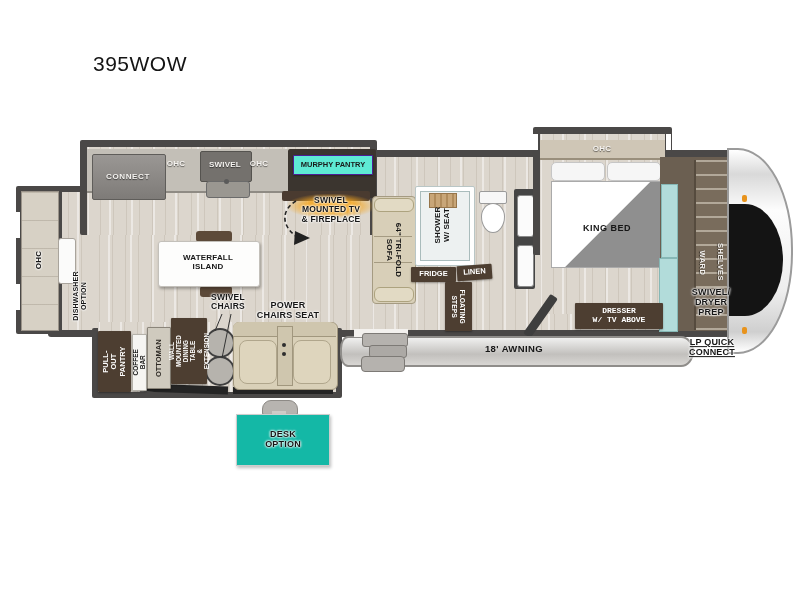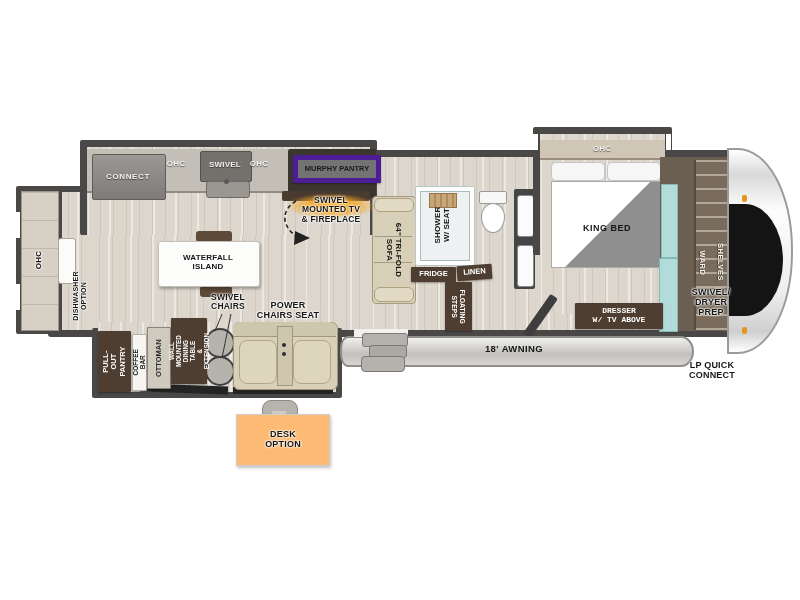--- a/index.html
+++ b/index.html
@@ -23,20 +23,21 @@
   .vspan{transform:rotate(-90deg);white-space:pre-line;}
   .vspan90{transform:rotate(90deg);white-space:pre-line;}
   .glow{position:absolute;background:radial-gradient(ellipse at center,#f6a71f 0%,rgba(246,167,31,.85) 40%,rgba(246,167,31,0) 75%);}
   svg.overlay{position:absolute;left:0;top:0;z-index:40;pointer-events:none;}
 </style>
 </head>
 <body>
 
 <div id="canvas">
 
+  <div class="abs" style="left:93px;top:52px;font-size:21px;color:#141414;letter-spacing:.5px;">395WOW</div>
 
   <div class="wall" style="left:48px;top:150px;width:682px;height:187px;border-radius:3px;"></div>
   <div class="abs" style="left:38px;top:144px;width:42px;height:42px;background:#fff;"></div>
 
   <div class="floor" style="left:86px;top:157px;width:576px;height:173px;"></div>
   <div class="floor" style="left:55px;top:192px;width:36px;height:138px;"></div>
 
   <div class="wall" style="left:16px;top:186px;width:46px;height:148px;"></div>
   <div class="abs" style="left:21px;top:191px;width:36px;height:138px;background:#d7d1c5;background-image:repeating-linear-gradient(180deg,rgba(120,110,95,.25) 0 1px,rgba(0,0,0,0) 1px 28px);border:1px solid #9b948a;"></div>
   <div class="abs" style="left:16px;top:212px;width:4px;height:26px;background:#fff;"></div>
@@ -45,21 +46,21 @@
 
   <div class="wall" style="left:80px;top:140px;width:297px;height:95px;"></div>
   <div class="floor" style="left:87px;top:147px;width:283px;height:88px;"></div>
   <div class="abs" style="left:87px;top:149px;width:201px;height:42px;background:#c3bfb7;border-bottom:2px solid #8f8b84;"></div>
   <div class="abs" style="left:92px;top:154px;width:72px;height:44px;background:linear-gradient(180deg,#9a9794,#7e7b78);border:1px solid #5f5d5a;border-radius:2px;"></div>
   <div class="abs" style="left:200px;top:151px;width:50px;height:29px;background:#74716d;border:1px solid #55534f;border-radius:2px;"></div>
   <div class="abs" style="left:206px;top:181px;width:42px;height:15px;background:#9a9791;border:1px solid #6b6b6b;border-radius:3px;"></div>
   <div class="abs" style="left:224px;top:179px;width:5px;height:5px;background:#5a5a5a;border-radius:50%;"></div>
 
   <div class="abs" style="left:288px;top:149px;width:88px;height:49px;background:#3b352f;border-radius:2px;"></div>
-  <div class="darkbox" style="left:293px;top:155px;width:78px;height:18px;background:#737373;color:#1a1a1a;border:5px solid #4c1d95;font-size:7.5px;">
+  <div class="darkbox" style="left:293px;top:155px;width:78px;height:18px;background:#5eead4;color:#1a1a1a;border:1px solid #4c1d95;font-size:7.5px;">
     <span>MURPHY PANTRY</span></div>
   <div class="abs" style="left:282px;top:191px;width:88px;height:10px;background:#4a3b30;border-radius:2px;"></div>
   <div class="glow" style="left:288px;top:194px;width:86px;height:24px;"></div>
 
   <div class="abs" style="left:196px;top:231px;width:36px;height:11px;background:#5d4a39;border-radius:3px;"></div>
   <div class="abs" style="left:200px;top:286px;width:32px;height:11px;background:#5d4a39;border-radius:3px;"></div>
   <div class="abs" style="left:158px;top:241px;width:100px;height:44px;background:#fdfdfc;border:1px solid #c3c0ba;border-radius:3px;box-shadow:1px 2px 3px rgba(0,0,0,.3);"></div>
 
   <div class="abs" style="left:372px;top:196px;width:42px;height:106px;background:#d8cfb8;border:1px solid #a59b82;border-radius:4px;"></div>
   <div class="abs" style="left:374px;top:198px;width:38px;height:12px;background:#e2dac4;border:1px solid #ada37f;border-radius:6px;"></div>
@@ -107,21 +108,21 @@
   <div class="abs" style="left:233px;top:322px;width:103px;height:66px;background:#d9d0b8;border:1px solid #a1977e;border-radius:6px;"></div>
   <div class="abs" style="left:233px;top:322px;width:103px;height:14px;background:#cfc6ae;border-bottom:1px solid #a1977e;border-radius:6px 6px 0 0;"></div>
   <div class="abs" style="left:277px;top:326px;width:14px;height:58px;background:#cfc6ae;border:1px solid #a1977e;"></div>
   <div class="abs" style="left:282px;top:343px;width:4px;height:4px;background:#2e2e2e;border-radius:50%;"></div>
   <div class="abs" style="left:282px;top:352px;width:4px;height:4px;background:#2e2e2e;border-radius:50%;"></div>
   <div class="abs" style="left:239px;top:340px;width:36px;height:42px;background:#ded5bd;border:1px solid #b0a68c;border-radius:8px;"></div>
   <div class="abs" style="left:293px;top:340px;width:36px;height:42px;background:#ded5bd;border:1px solid #b0a68c;border-radius:8px;"></div>
 
   <div class="abs" style="left:262px;top:400px;width:34px;height:13px;background:#b7b4b0;border:1px solid #8d8a86;border-radius:9px 9px 2px 2px;"></div>
   <div class="abs" style="left:272px;top:411px;width:14px;height:5px;background:#cfccc8;"></div>
-  <div class="abs" style="left:236px;top:414px;width:92px;height:50px;background:#fdba74;border:1px solid #cdcdcd;box-shadow:1px 2px 3px rgba(0,0,0,.25);display:flex;align-items:center;justify-content:center;">
+  <div class="abs" style="left:236px;top:414px;width:92px;height:50px;background:#14b8a6;border:1px solid #cdcdcd;box-shadow:1px 2px 3px rgba(0,0,0,.25);display:flex;align-items:center;justify-content:center;">
     <span class="lbl" style="position:static;transform:none;font-size:9px;">DESK
 OPTION</span>
     </div>
 
   <div class="abs" style="left:727px;top:148px;width:62px;height:202px;background:linear-gradient(180deg,#ffffff,#d9d9d9 12%,#fdfdfd 30%,#eeeeee 70%,#cfcfcf 90%,#ffffff);border:2px solid #9b9b9b;border-radius:0 55px 55px 0/0 101px 101px 0;overflow:hidden;z-index:20;">
     <div style="position:absolute;left:-2px;top:54px;width:56px;height:112px;background:#141414;border-radius:0 38px 38px 0/0 56px 56px 0;"></div>
     <div style="position:absolute;left:13px;top:45px;width:5px;height:7px;background:#e8931c;border-radius:2px;"></div>
     <div style="position:absolute;left:13px;top:177px;width:5px;height:7px;background:#e8931c;border-radius:2px;"></div>
   </div>
 
@@ -141,21 +142,21 @@
 SOFA</div>
   <div class="lbl rotn90" style="left:443px;top:225px;font-size:8px;text-shadow:none;">SHOWER
 W/ SEAT</div>
   <div class="lbl white" style="left:602px;top:149px;font-size:8px;">OHC</div>
   <div class="lbl" style="left:607px;top:229px;font-size:9px;text-shadow:none;letter-spacing:.5px;">KING BED</div>
   <div class="lbl rot90 white" style="left:702px;top:263px;font-size:7.5px;letter-spacing:.5px;z-index:27;">WARD</div>
   <div class="lbl rot90 white" style="left:720px;top:262px;font-size:7.5px;letter-spacing:.5px;z-index:27;">SHELVES</div>
   <div class="lbl" style="left:711px;top:303px;font-size:9px;z-index:28;">SWIVEL/
 DRYER
 PREP</div>
-  <div class="lbl" style="left:712px;top:371px;font-size:9px;">LP QUICK
+  <div class="lbl" style="left:712px;top:348px;font-size:9px;text-decoration:underline;">LP QUICK
 CONNECT</div>
   <div class="lbl" style="left:514px;top:349px;font-size:9.5px;text-shadow:none;z-index:9;letter-spacing:.4px;">18' AWNING</div>
   <div class="lbl" style="left:228px;top:302px;font-size:8.5px;">SWIVEL
 CHAIRS</div>
   <div class="lbl" style="left:288px;top:311px;font-size:9px;">POWER
 CHAIRS SEAT</div>
 
   <div class="darkbox" style="left:411px;top:267px;width:45px;height:15px;font-size:7.5px;">
     <span>FRIDGE</span></div>
   <div class="darkbox" style="left:457px;top:265px;width:35px;height:15px;font-size:7.5px;transform:rotate(-4deg);">

